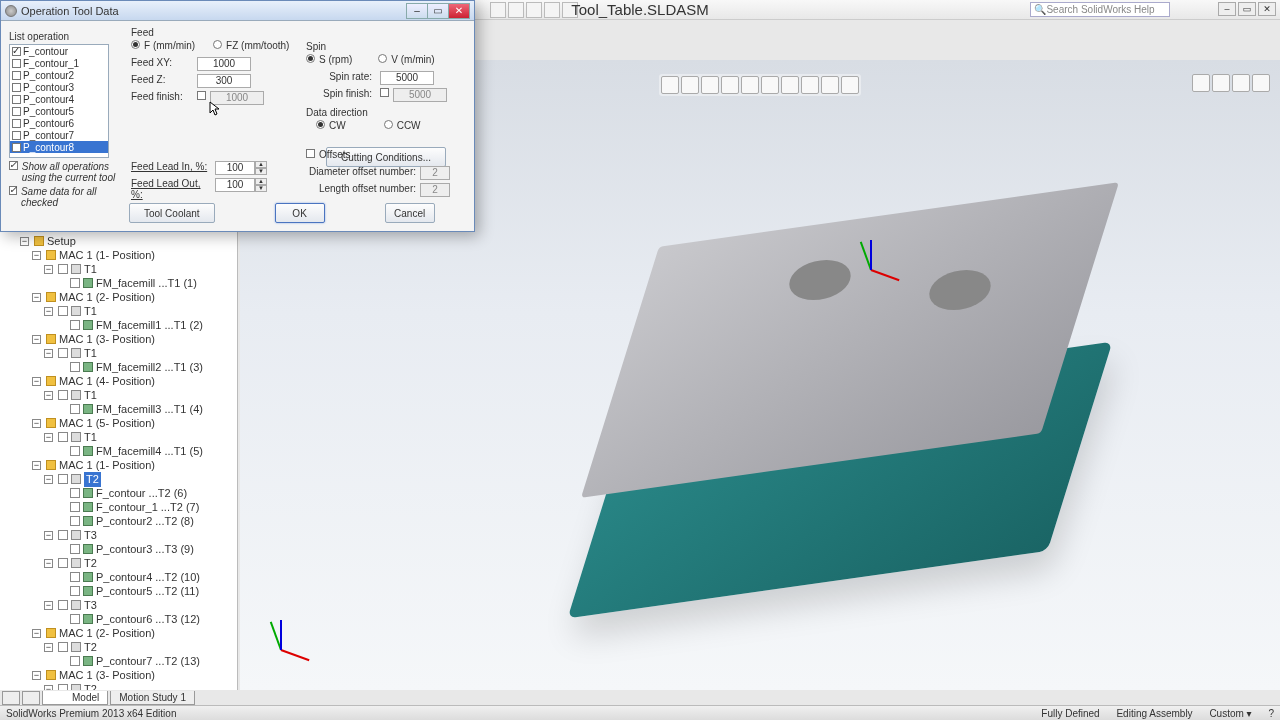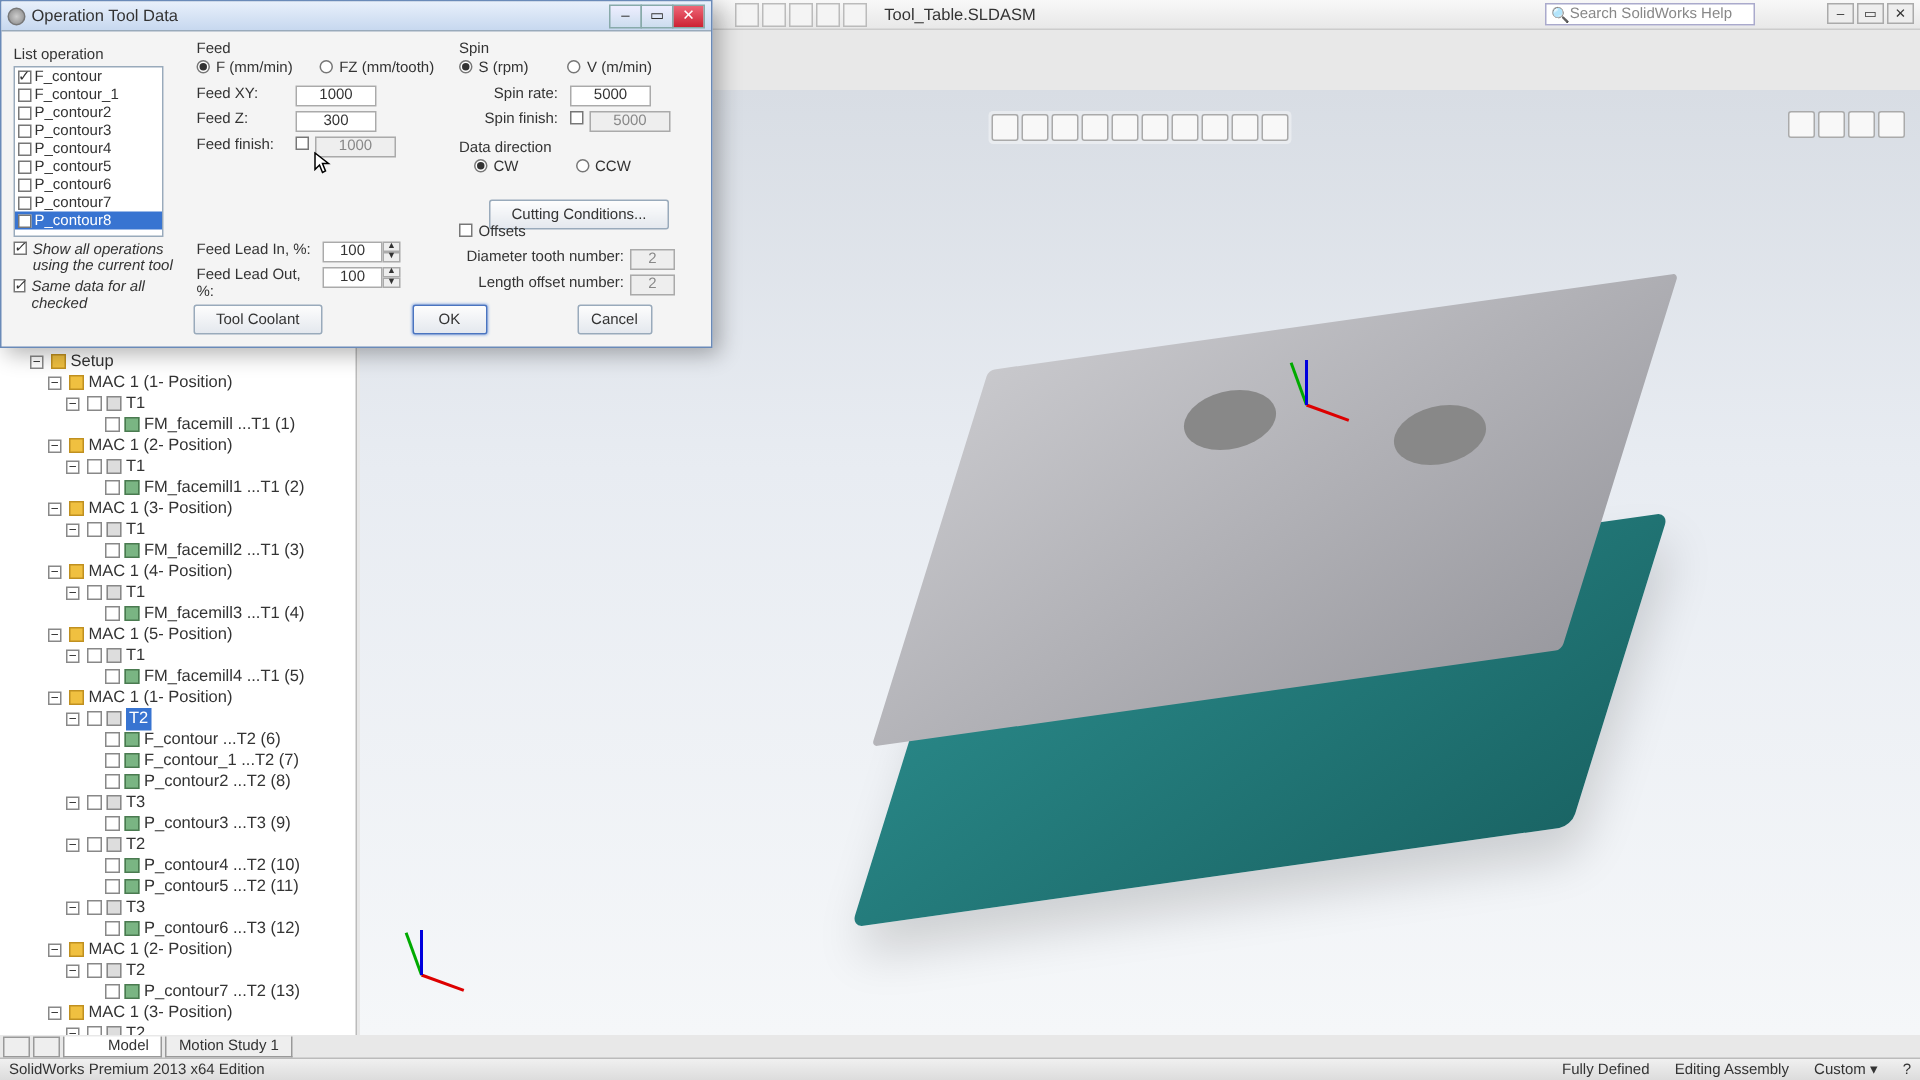--- a/index.html
+++ b/index.html
@@ -1,20 +1,20 @@
 <!DOCTYPE html>
 <html><head>
 <meta charset="utf-8">
 <style>
 * { box-sizing: border-box; font-family: "Segoe UI", Tahoma, sans-serif; }
 body { margin: 0; width: 1280px; height: 720px; background: #e8e8e8; overflow: hidden; position: relative; font-size: 11px; color: #333; }
 
 
 .titlebar { position: absolute; top: 0; left: 0; right: 0; height: 20px; background: linear-gradient(#f8f8f8,#e8e8e8); border-bottom: 1px solid #ccc; display:flex; align-items:center; }
-.titlebar .doc { position:absolute; left:50%; transform:translateX(-50%); font-size:11px; }
+.titlebar .doc { position:absolute; left:50%; transform:translateX(-50%); font-size:15px; }
 .titlebar .search { position:absolute; right:110px; width:140px; height:15px; border:1px solid #aac; background:#fff; font-size:10px; padding:0 3px; display:flex; align-items:center; color:#888; }
 .titlebar .wbtns { position:absolute; right:4px; top:2px; display:flex; gap:2px; }
 .titlebar .wbtn { width:18px; height:14px; border:1px solid #aaa; background:#eee; font-size:9px; text-align:center; line-height:12px; }
 .titlebar .qat { position:absolute; left:490px; display:flex; gap:2px; }
 .qat-btn { width:16px; height:16px; border:1px solid #bbb; background:#f4f4f4; }
 
 
 .viewport { position:absolute; top:60px; left:240px; right:0; bottom:30px; background: linear-gradient(#d8dde4,#e8ecf2 40%,#f5f7f9); }
 .viewport-toolbar { position:absolute; top:14px; left:50%; transform:translateX(-50%); display:flex; gap:2px; background:rgba(255,255,255,0.4); padding:2px; border-radius:3px; }
 .vtb-btn { width:18px; height:18px; border:1px solid #aaa; background:#f8f8f8; border-radius:2px; }
@@ -63,39 +63,39 @@
 
 .group-lbl { font-size:10px; color:#333; margin-bottom:2px; }
 .oplist { position:absolute; top:10px; left:8px; width:100px; }
 .oplist .list { border:1px solid #9ab; background:#fff; height:114px; overflow:hidden; font-size:10px; }
 .oplist .row { display:flex; align-items:center; gap:2px; padding:0 2px; height:12px; }
 .oplist .row.sel { background:#3874d1; color:#fff; }
 .cbx{width:9px;height:9px;border:1px solid #777;background:#fff;display:inline-block;position:relative}
 .cbx.on::after{content:"✓";position:absolute;top:-3px;left:-1px;font-size:10px;color:#333}
 
 .feed { position:absolute; top:6px; left:130px; width:170px; }
-.spin { position:absolute; top:6px; left:305px; width:160px; }
+.spin { position:absolute; top:20px; left:305px; width:160px; }
 .radio{width:9px;height:9px;border:1px solid #777;border-radius:50%;display:inline-block;position:relative;background:#fff}
 .radio.on::after{content:"";position:absolute;top:1px;left:1px;width:5px;height:5px;background:#333;border-radius:50%}
 .frow{ display:flex; align-items:flex-start; height:17px; font-size:10px; gap:4px; }
 .frow label{ width:62px; text-align:left; }
 .spin .frow label{ width:70px; text-align:right; padding-right:4px; }
 .inp { width:54px; height:14px; border:1px solid #aaa; background:#fff; text-align:center; font-size:10px; }
 .inp.dis{ background:#eee; color:#888; }
 .btn { height:20px; border:1px solid #9ab; background:linear-gradient(#fdfdfd,#e4e8ee); padding:0 14px; font-size:10px; border-radius:2px; display:inline-flex; align-items:center; justify-content:center; }
 .btn.primary{ border:1px solid #4a74c0; box-shadow:0 0 2px #7aa0e0; }
 .spinner { display:inline-flex; }
 .spinner .inp{ width:40px; }
 .spud{ width:12px; display:flex; flex-direction:column; }
 .spud div{ height:7px; border:1px solid #aaa; background:#eee; font-size:6px; text-align:center; line-height:5px; }
 
 .lower-left { position:absolute; top:140px; left:8px; width:110px; font-size:10px; }
 .lower-left .frow{ height:15px;font-style:italic; }
 .lead { position:absolute; top:140px; left:130px; font-size:10px; }
-.lead .frow label{ width:80px; }
+.lead .frow label{ width:80px;text-decoration:underline; }
 .offsets { position:absolute; top:128px; left:305px; font-size:10px; }
 .dlg-foot { position:absolute; bottom:8px; left:128px; display:flex; gap:60px; }
 
 .cursor { position:absolute; top:80px; left:208px; width:16px; height:16px; pointer-events:none; }
 .cursor svg { width:16px; height:16px; }
 </style>
 </head>
 <body>
 
 <div class="titlebar">
@@ -505,21 +505,21 @@
       </div>
       <div style="text-align:center;margin-top:10px"><span class="btn">Cutting Conditions...</span></div>
     </div>
 
     <div class="offsets">
       <div class="frow">
           <span class="cbx"></span>
           <span>Offsets</span>
         </div>
       <div class="frow">
-          <label style="width:110px;text-align:right">Diameter tooth number:</label>
+          <label style="width:110px;text-align:right">Diameter offset number:</label>
           <span class="inp dis" style="width:30px">2</span>
         </div>
       <div class="frow">
           <label style="width:110px;text-align:right">Length offset number:</label>
           <span class="inp dis" style="width:30px">2</span>
         </div>
     </div>
 
     <div class="dlg-foot">
       <span class="btn">Tool Coolant</span>

